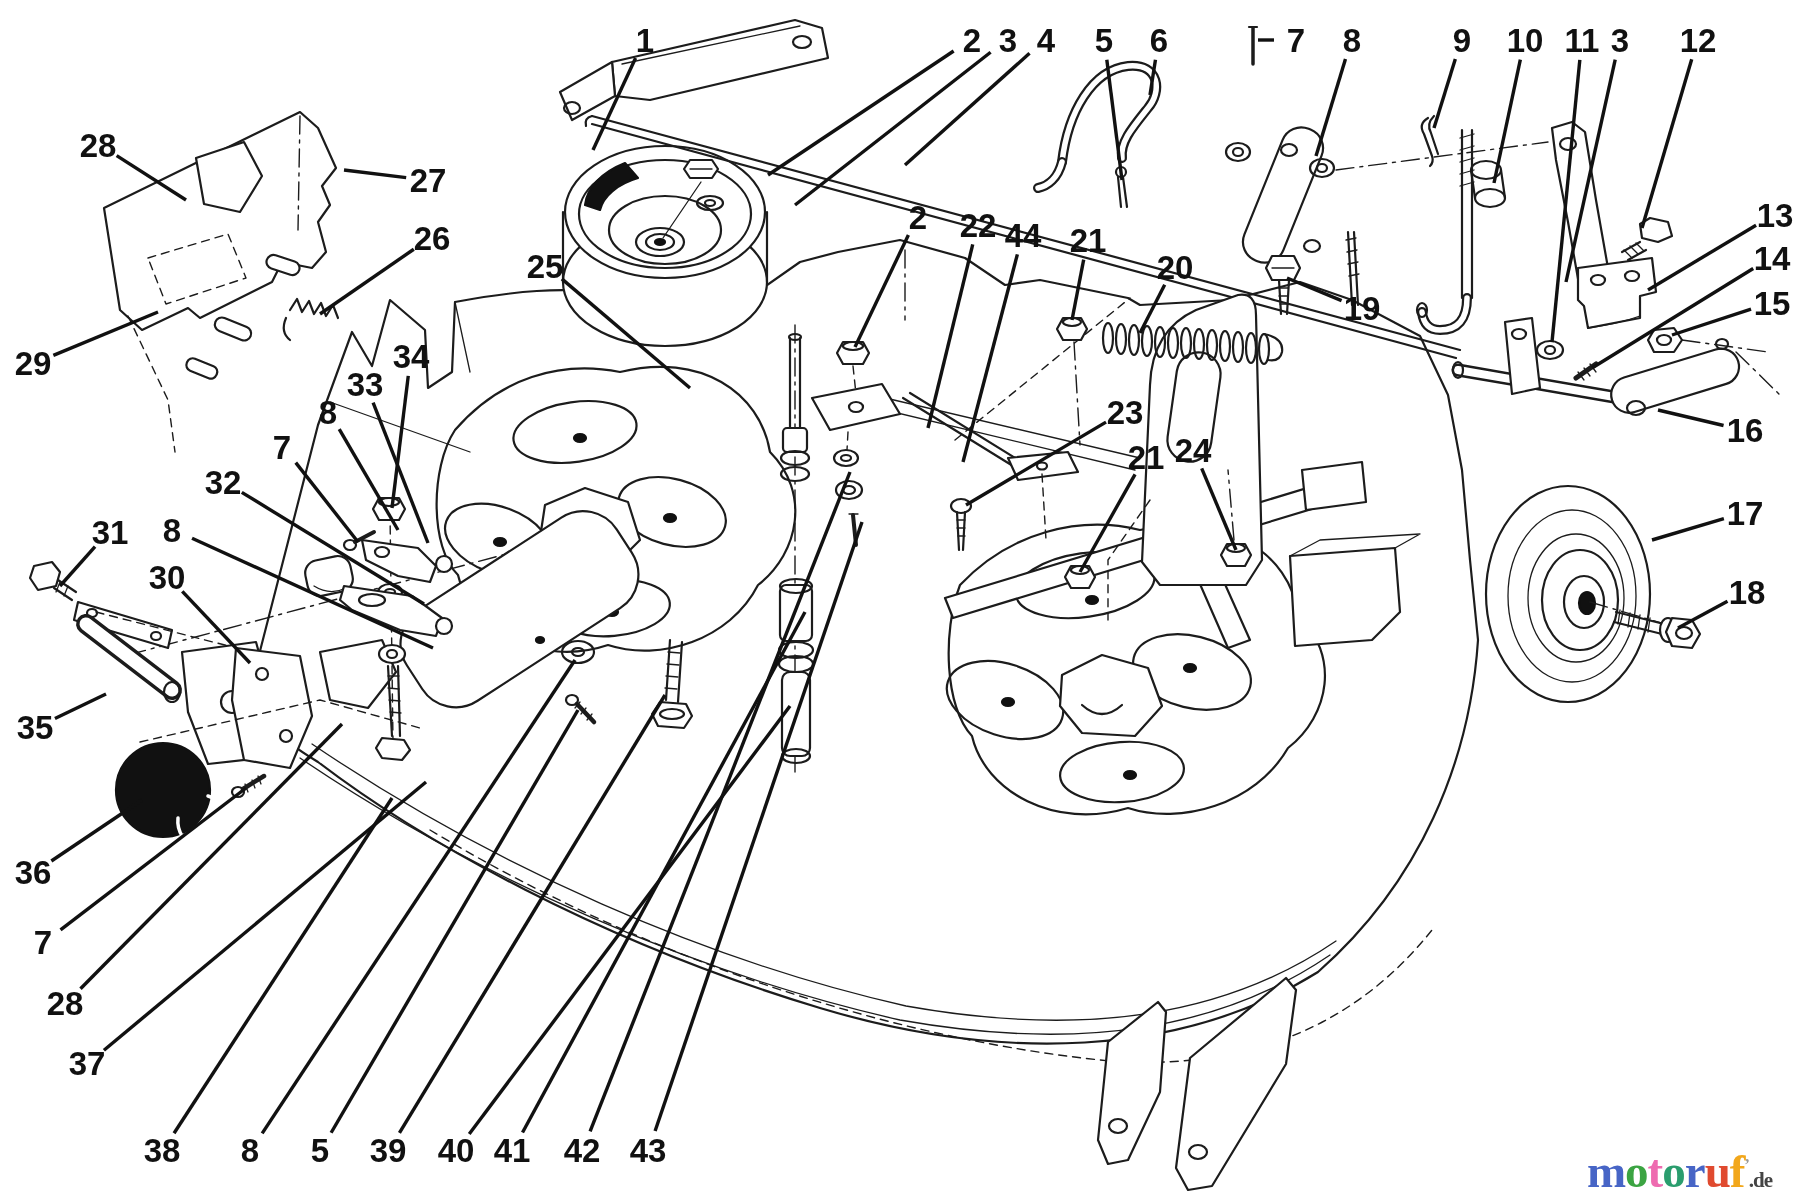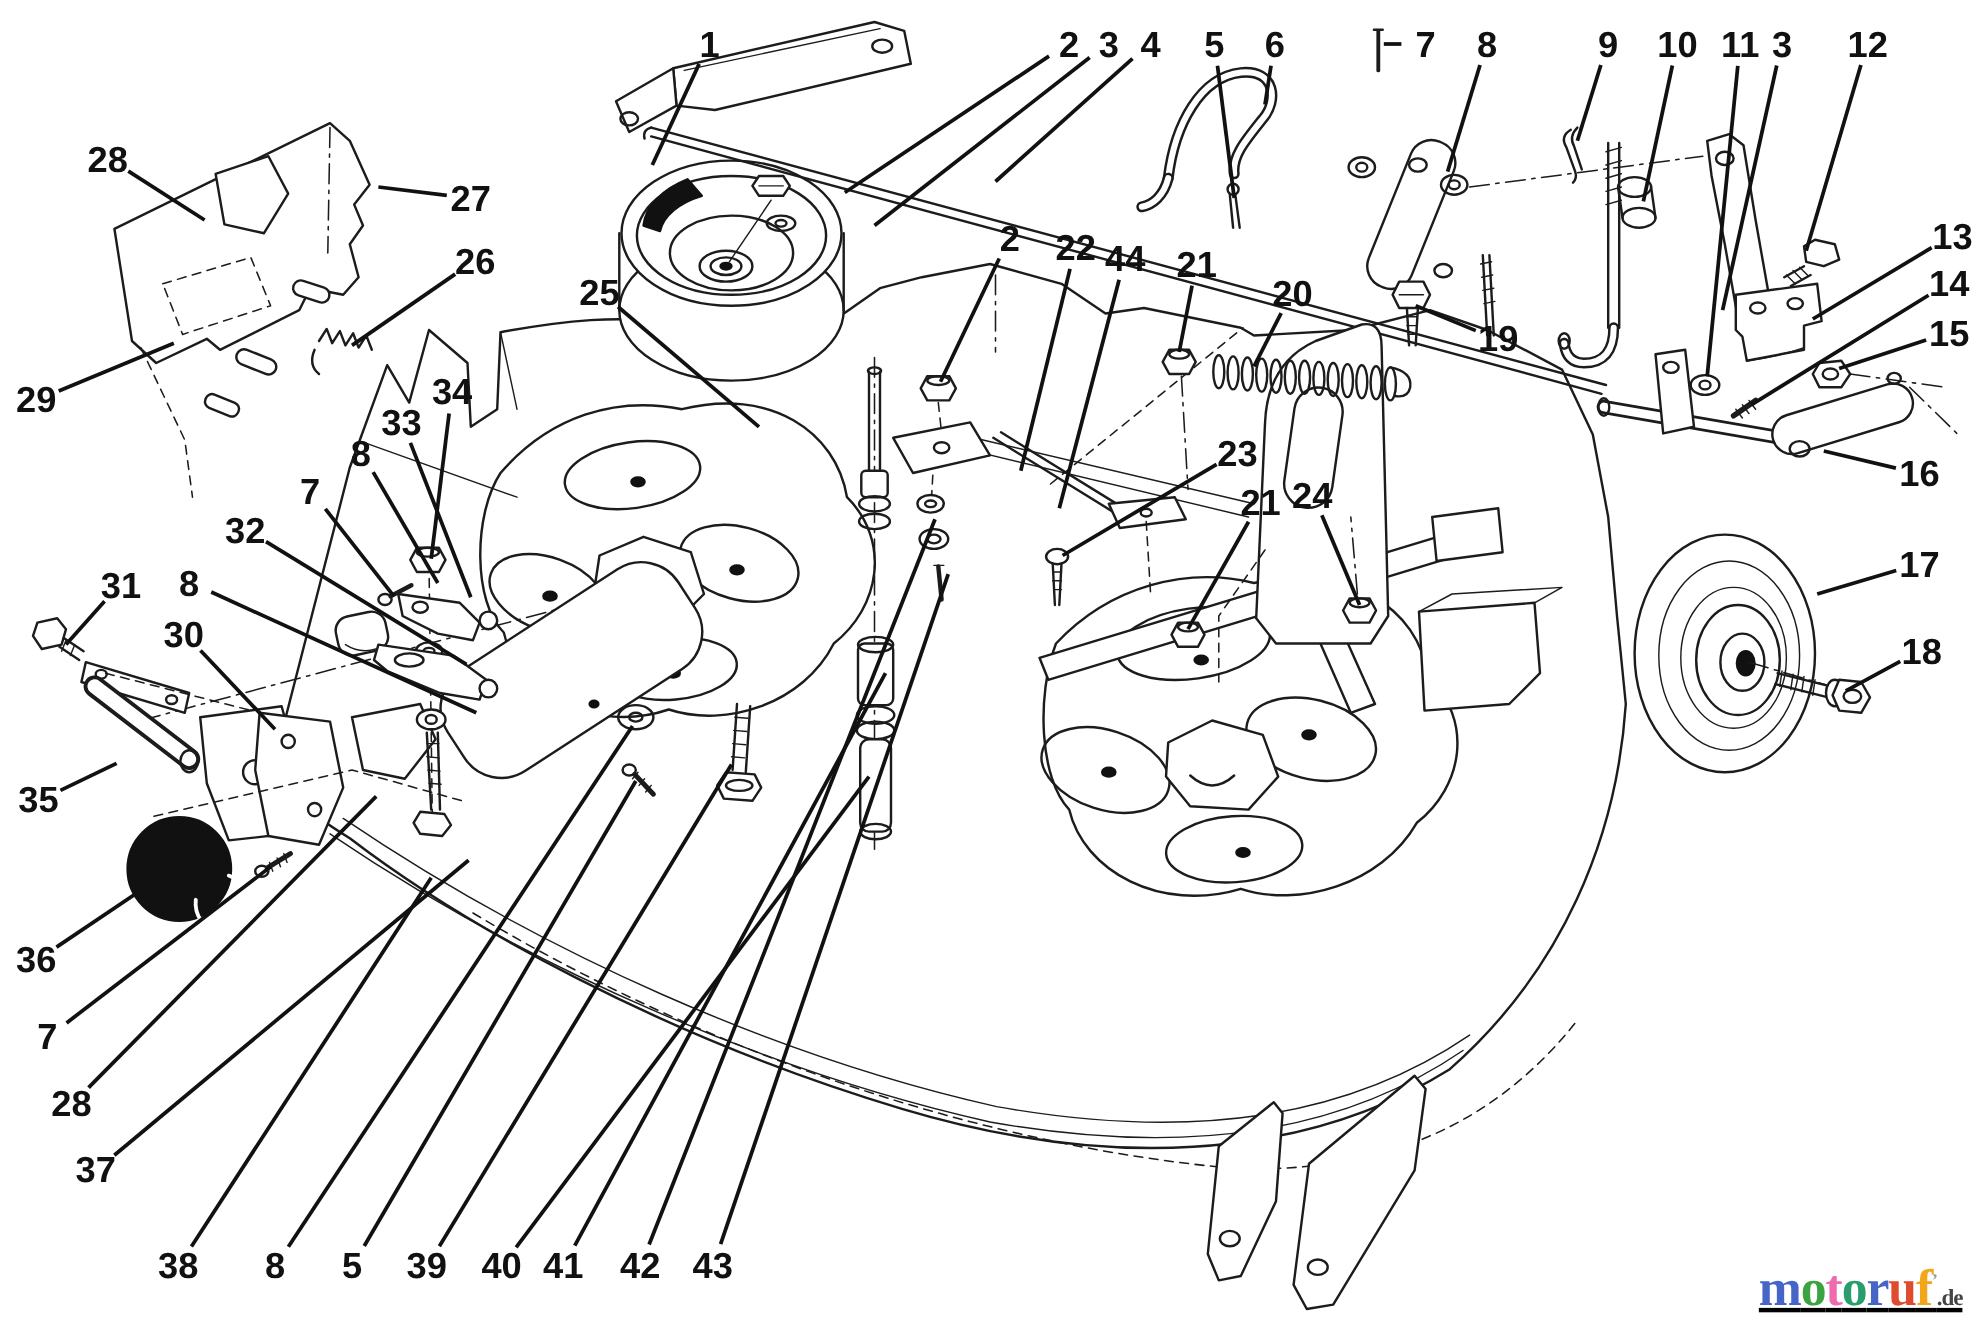--- a/index.html
+++ b/index.html
@@ -11,22 +11,22 @@
   .art .fw{fill:#ffffff;}
   .art .fb{fill:#111111;stroke:#111;}
   .art .thin{stroke-width:1.3;}
   .art .dash{stroke-dasharray:8 6;stroke-width:1.4;}
   .art .ddot{stroke-dasharray:18 6 3 6;stroke-width:1.4;}
   .art .tube{stroke-width:10;}
   .art .tubein{stroke:#fff;stroke-width:5.5;}
   .leader{stroke:#111;stroke-width:3.4;stroke-linecap:butt;}
   .callout{font-family:"Liberation Sans",sans-serif;font-weight:bold;font-size:33px;fill:#111;
            text-anchor:middle;dominant-baseline:central;}
-  .logo{position:absolute;right:16px;bottom:8px;font-family:"Liberation Serif",serif;
-        font-weight:bold;font-size:47px;letter-spacing:-1px;line-height:1;text-decoration:underline;}
+  .logo{position:absolute;right:28px;bottom:8px;font-family:"Liberation Serif",serif;
+        font-weight:bold;font-size:47px;letter-spacing:-1px;line-height:1;}
   .logo .suffix{font-size:21px;color:#444;font-weight:bold;}
   .logo sup{font-size:16px;color:#9a9a9a;}
 </style>
 </head>
 <body>
 
 <div class="stage">
 
   <svg class="art" width="1800" height="1203" viewBox="0 0 1800 1203">
 

